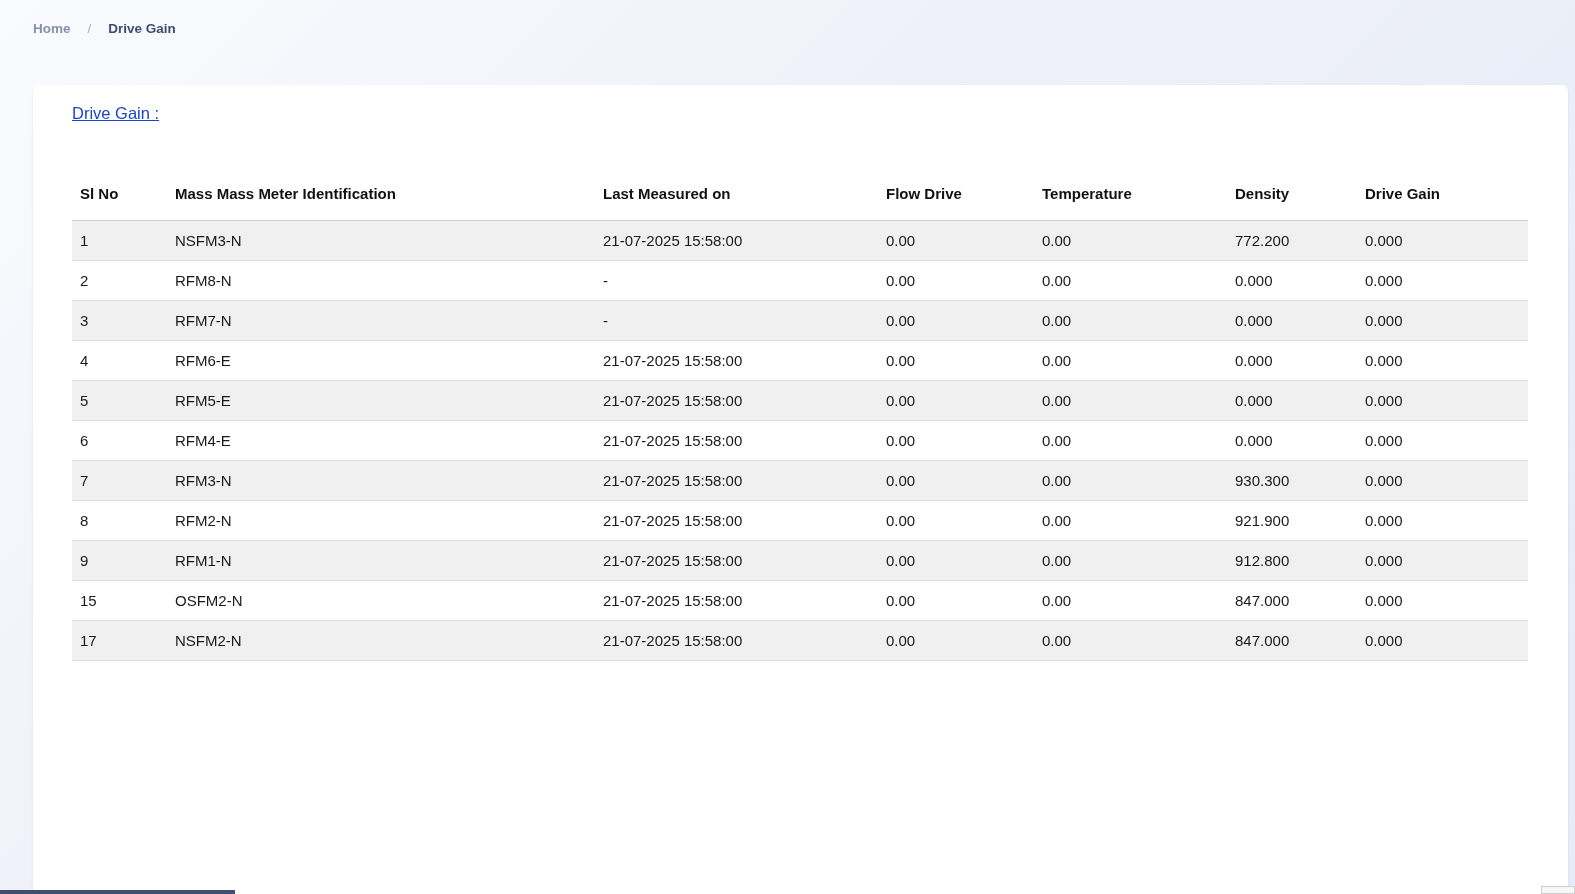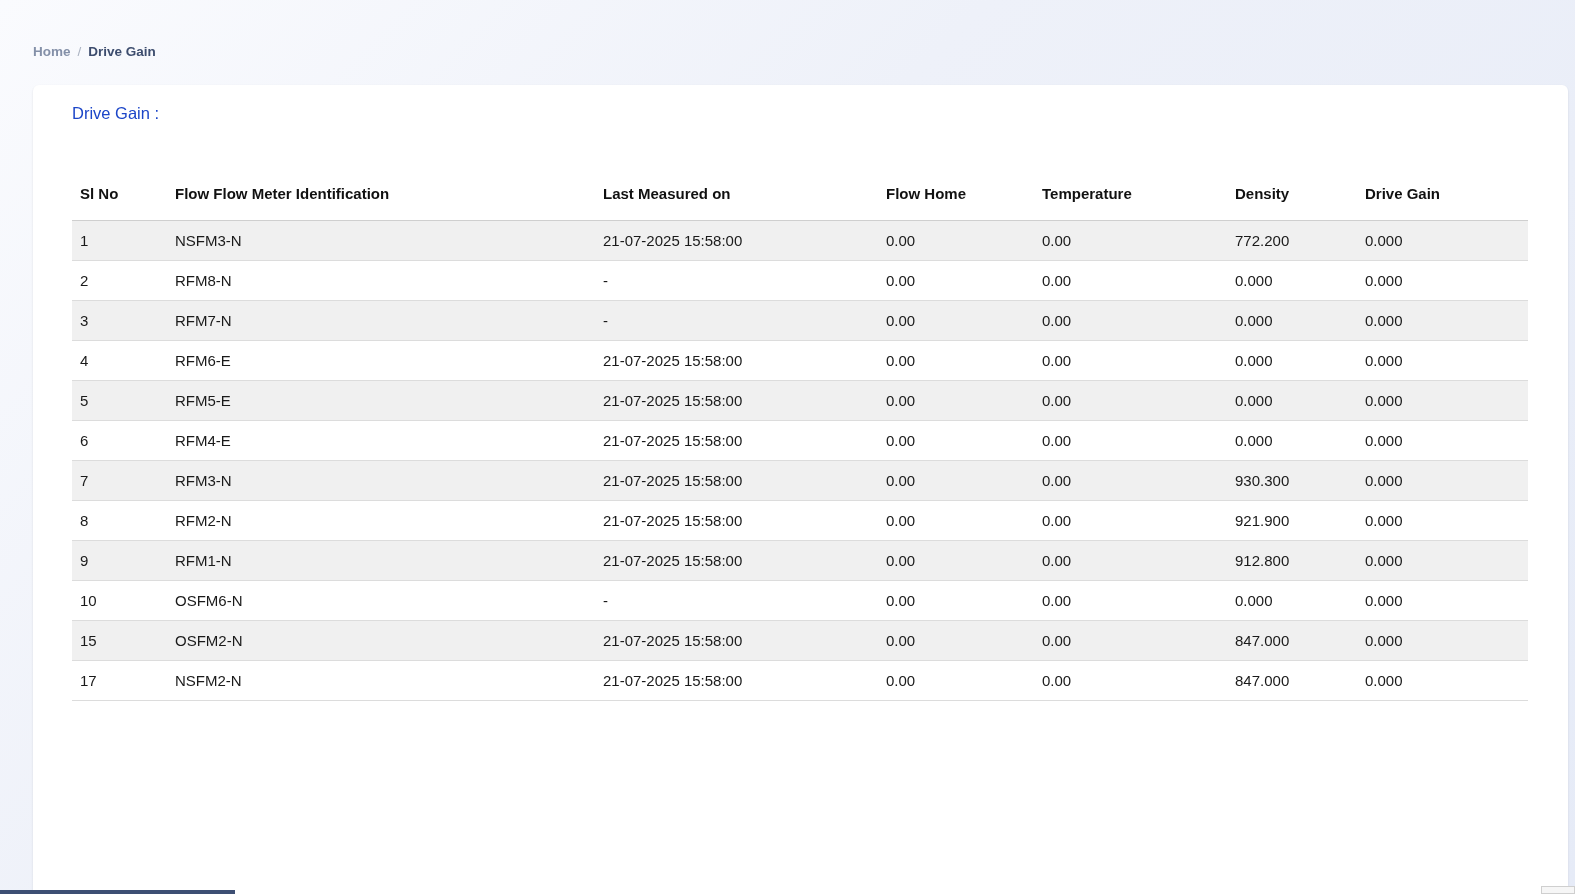--- a/index.html
+++ b/index.html
@@ -11,44 +11,45 @@
   }
 
   .page-header { padding: 20px 0 0 33px; }
   .page-title {
     font-size: 22px;
     font-weight: 700;
     letter-spacing: 0.2px;
     color: #1b3a70;
   }
   .breadcrumb {
-    margin-top: 24px;
+    margin-top: 1px;
     font-size: 13.5px;
     display: flex;
     align-items: center;
-    gap: 7px;
+    gap: 17px;
   }
   .breadcrumb .crumb-home { color: #8490a8; font-weight: 600; text-decoration: none; cursor: pointer; }
   .breadcrumb .crumb-sep { color: #aab2c1; }
   .breadcrumb .crumb-current { color: #3d4d6e; font-weight: 700; }
 
   .card {
     position: absolute;
     left: 33px;
     top: 85px;
     width: 1535px;
     height: 1000px;
     background: #ffffff;
     border-radius: 6px;
     box-shadow: 0 1px 2px rgba(56,65,74,0.15);
     padding: 19px 0 0 39px;
   }
   .section-label {
     font-size: 16.5px;
     color: #1c46c8;
+    text-decoration: underline;
   }
 
   table.dg-table {
     margin-top: 62px;
     width: 1456px;
     border-collapse: collapse;
     table-layout: fixed;
     font-size: 15px;
     color: #1a1a1a;
   }
@@ -110,23 +111,23 @@
       <col style="width:428px">
       <col style="width:283px">
       <col style="width:156px">
       <col style="width:193px">
       <col style="width:130px">
       <col style="width:171px">
     </colgroup>
     <thead>
       <tr id="header-row">
           <th>Sl No</th>
-          <th>Flow Flow Meter Identification</th>
+          <th>Mass Mass Meter Identification</th>
           <th>Last Measured on</th>
-          <th>Flow Home</th>
+          <th>Flow Drive</th>
           <th>Temperature</th>
           <th>Density</th>
           <th>Drive Gain</th>
         </tr>
     </thead>
     <tbody id="table-body">
         <tr>
           <td>1</td>
           <td>NSFM3-N</td>
           <td>21-07-2025 15:58:00</td>
@@ -198,29 +199,20 @@
           <td>921.900</td>
           <td>0.000</td>
         </tr>
         <tr>
           <td>9</td>
           <td>RFM1-N</td>
           <td>21-07-2025 15:58:00</td>
           <td>0.00</td>
           <td>0.00</td>
           <td>912.800</td>
-          <td>0.000</td>
-        </tr>
-        <tr>
-          <td>10</td>
-          <td>OSFM6-N</td>
-          <td>-</td>
-          <td>0.00</td>
-          <td>0.00</td>
-          <td>0.000</td>
           <td>0.000</td>
         </tr>
         <tr>
           <td>15</td>
           <td>OSFM2-N</td>
           <td>21-07-2025 15:58:00</td>
           <td>0.00</td>
           <td>0.00</td>
           <td>847.000</td>
           <td>0.000</td>

